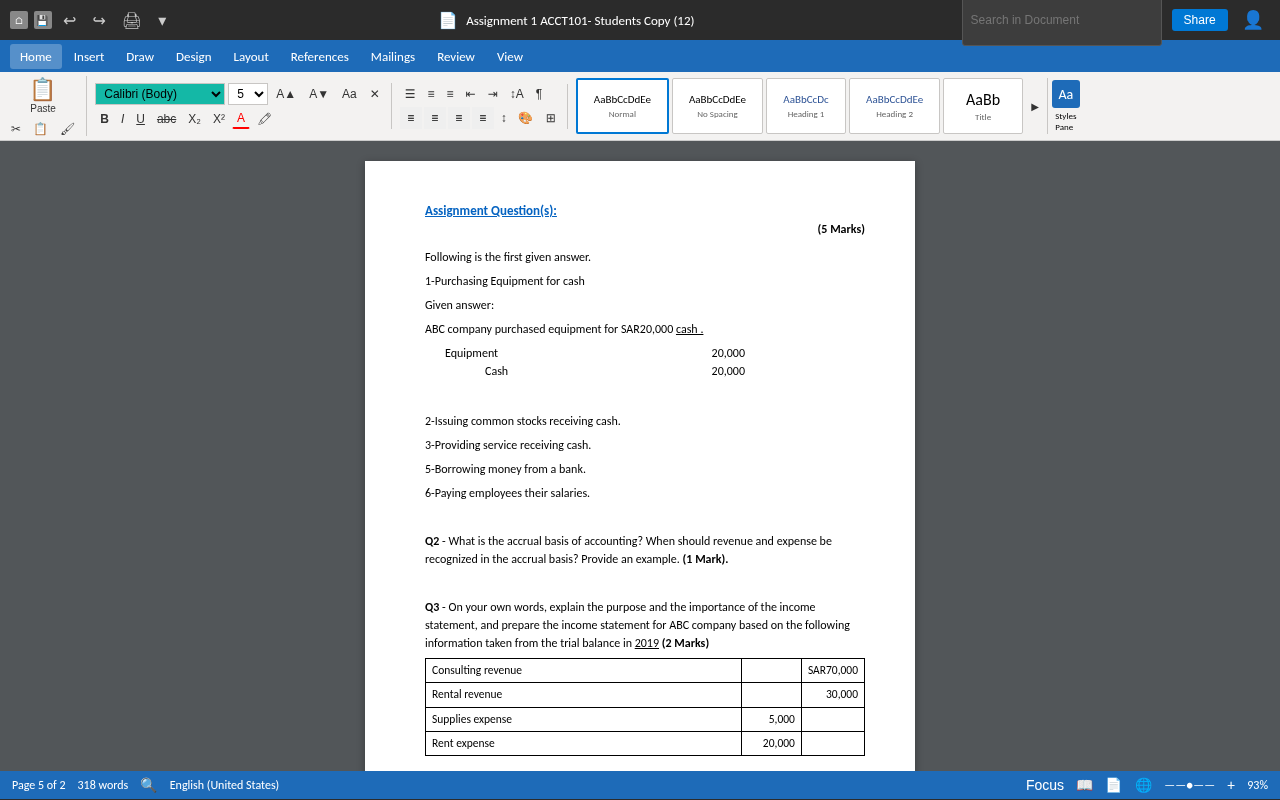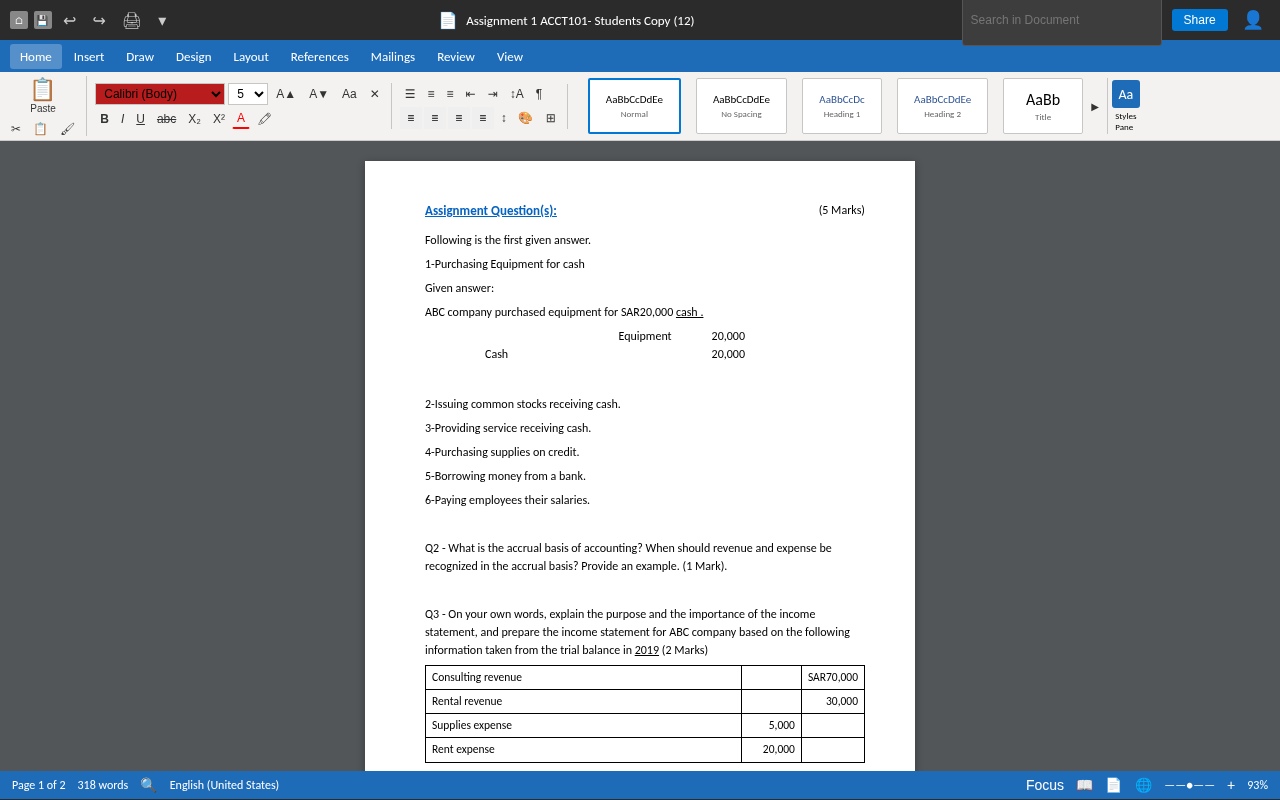--- a/index.html
+++ b/index.html
@@ -64,21 +64,21 @@
       font-size: 10px;
       color: #333;
     }
     .paste-icon { font-size: 22px; }
 
     .font-select {
       border: 1px solid #c8c6c4;
       padding: 2px 4px;
       font-size: 12px;
       width: 130px;
-      background: #b91c1c;
+      background: #14b8a6;
     }
     .size-select {
       border: 1px solid #c8c6c4;
       padding: 2px 4px;
       font-size: 12px;
       width: 40px;
       background: #fff;
     }
     .small-btn {
       background: transparent;
@@ -95,21 +95,20 @@
       min-width: 80px;
       text-align: center;
       cursor: pointer;
       background: #fff;
       border-radius: 2px;
       display: flex;
       flex-direction: column;
       align-items: center;
       justify-content: center;
       height: 56px;
-      margin-left: 12px;
     }
     .style-card.active { border-color: #0078d4; border-width: 2px; }
     .style-card-text { font-size: 14px; }
     .style-card-label { font-size: 9px; color: #666; margin-top: 2px; }
     .styles-pane-icon { width: 28px; height: 28px; background: #1e6bb8; border-radius: 3px; display: flex; align-items: center; justify-content: center; color: #fff; font-size: 14px; }
 
     
     .toolbar-combined {
       background: #f3f2f1;
       border-bottom: 1px solid #ccc;
@@ -150,21 +149,21 @@
       padding: 0 12px;
       color: #fff;
       font-size: 12px;
     }
     .status-left, .status-right { display: flex; align-items: center; gap: 12px; }
     .status-icon-btn { background: transparent; border: none; color: #fff; cursor: pointer; font-size: 14px; }
 
     
     .doc-title { color: #0563c1; text-decoration: underline; font-weight: bold; font-size: 13px; }
     p.doc-p { margin-bottom: 6px; font-size: 12px; }
-    .bold { font-weight: normal; }
+    .bold { font-weight: bold; margin-top: 19px; }
     .underline { text-decoration: underline; }
 
     
     .fin-table {
       width: 100%;
       border-collapse: collapse;
       font-size: 11.5px;
       margin-top: 4px;
     }
     .fin-table td {
@@ -314,34 +313,33 @@
     <p class="doc-p">Following is the first given answer.</p>
     <p class="doc-p">1-Purchasing Equipment for cash</p>
     <p class="doc-p">Given answer:</p>
 
     <p class="doc-p">
       <span>ABC company purchased equipment for SAR20,000</span>
       <span class="underline">cash .</span>
     </p>
 
     <div style="padding-left:20px;margin-bottom:8px;">
-      <div style="display:flex;justify-content:flex-end;max-width:300px;">
+      <div style="display:flex;justify-content:space-between;max-width:300px;">
         <span>Equipment</span>
         <span style="margin-left:40px;">20,000</span>
       </div>
       <div style="display:flex;justify-content:space-between;max-width:300px;padding-left:40px;text-align:right;">
         <span>Cash</span>
         <span style="margin-left:60px;">20,000</span>
       </div>
     </div>
 
     <p class="doc-p">&nbsp;</p>
     <p class="doc-p">2-Issuing common stocks receiving cash.</p>
     <p class="doc-p">3-Providing service receiving cash.</p>
-    <p class="doc-p">4-Purchasing supplies on credit.</p>
     <p class="doc-p">5-Borrowing money from a bank.</p>
     <p class="doc-p">6-Paying employees their salaries.</p>
 
     <p class="doc-p">&nbsp;</p>
 
     <p class="doc-p">
       <span class="bold">Q2</span>
       <span>- What is the accrual basis of accounting? When should revenue and expense be recognized in the accrual basis? Provide an example.</span>
       <span class="bold">(1 Mark).</span>
     </p>
@@ -379,21 +377,21 @@
         </tr>
 
       </tbody>
     </table>
 
   </div>
 </div>
 
 <div class="status-bar">
   <div class="status-left">
-    <span>Page 1 of 2</span>
+    <span>Page 5 of 2</span>
     <span>318 words</span>
     <button class="status-icon-btn">🔍</button>
     <span>English (United States)</span>
   </div>
   <div class="status-right">
     <button class="status-icon-btn">Focus</button>
     <button class="status-icon-btn">📖</button>
     <button class="status-icon-btn">📄</button>
     <button class="status-icon-btn">🌐</button>
     <span>——●——</span>

